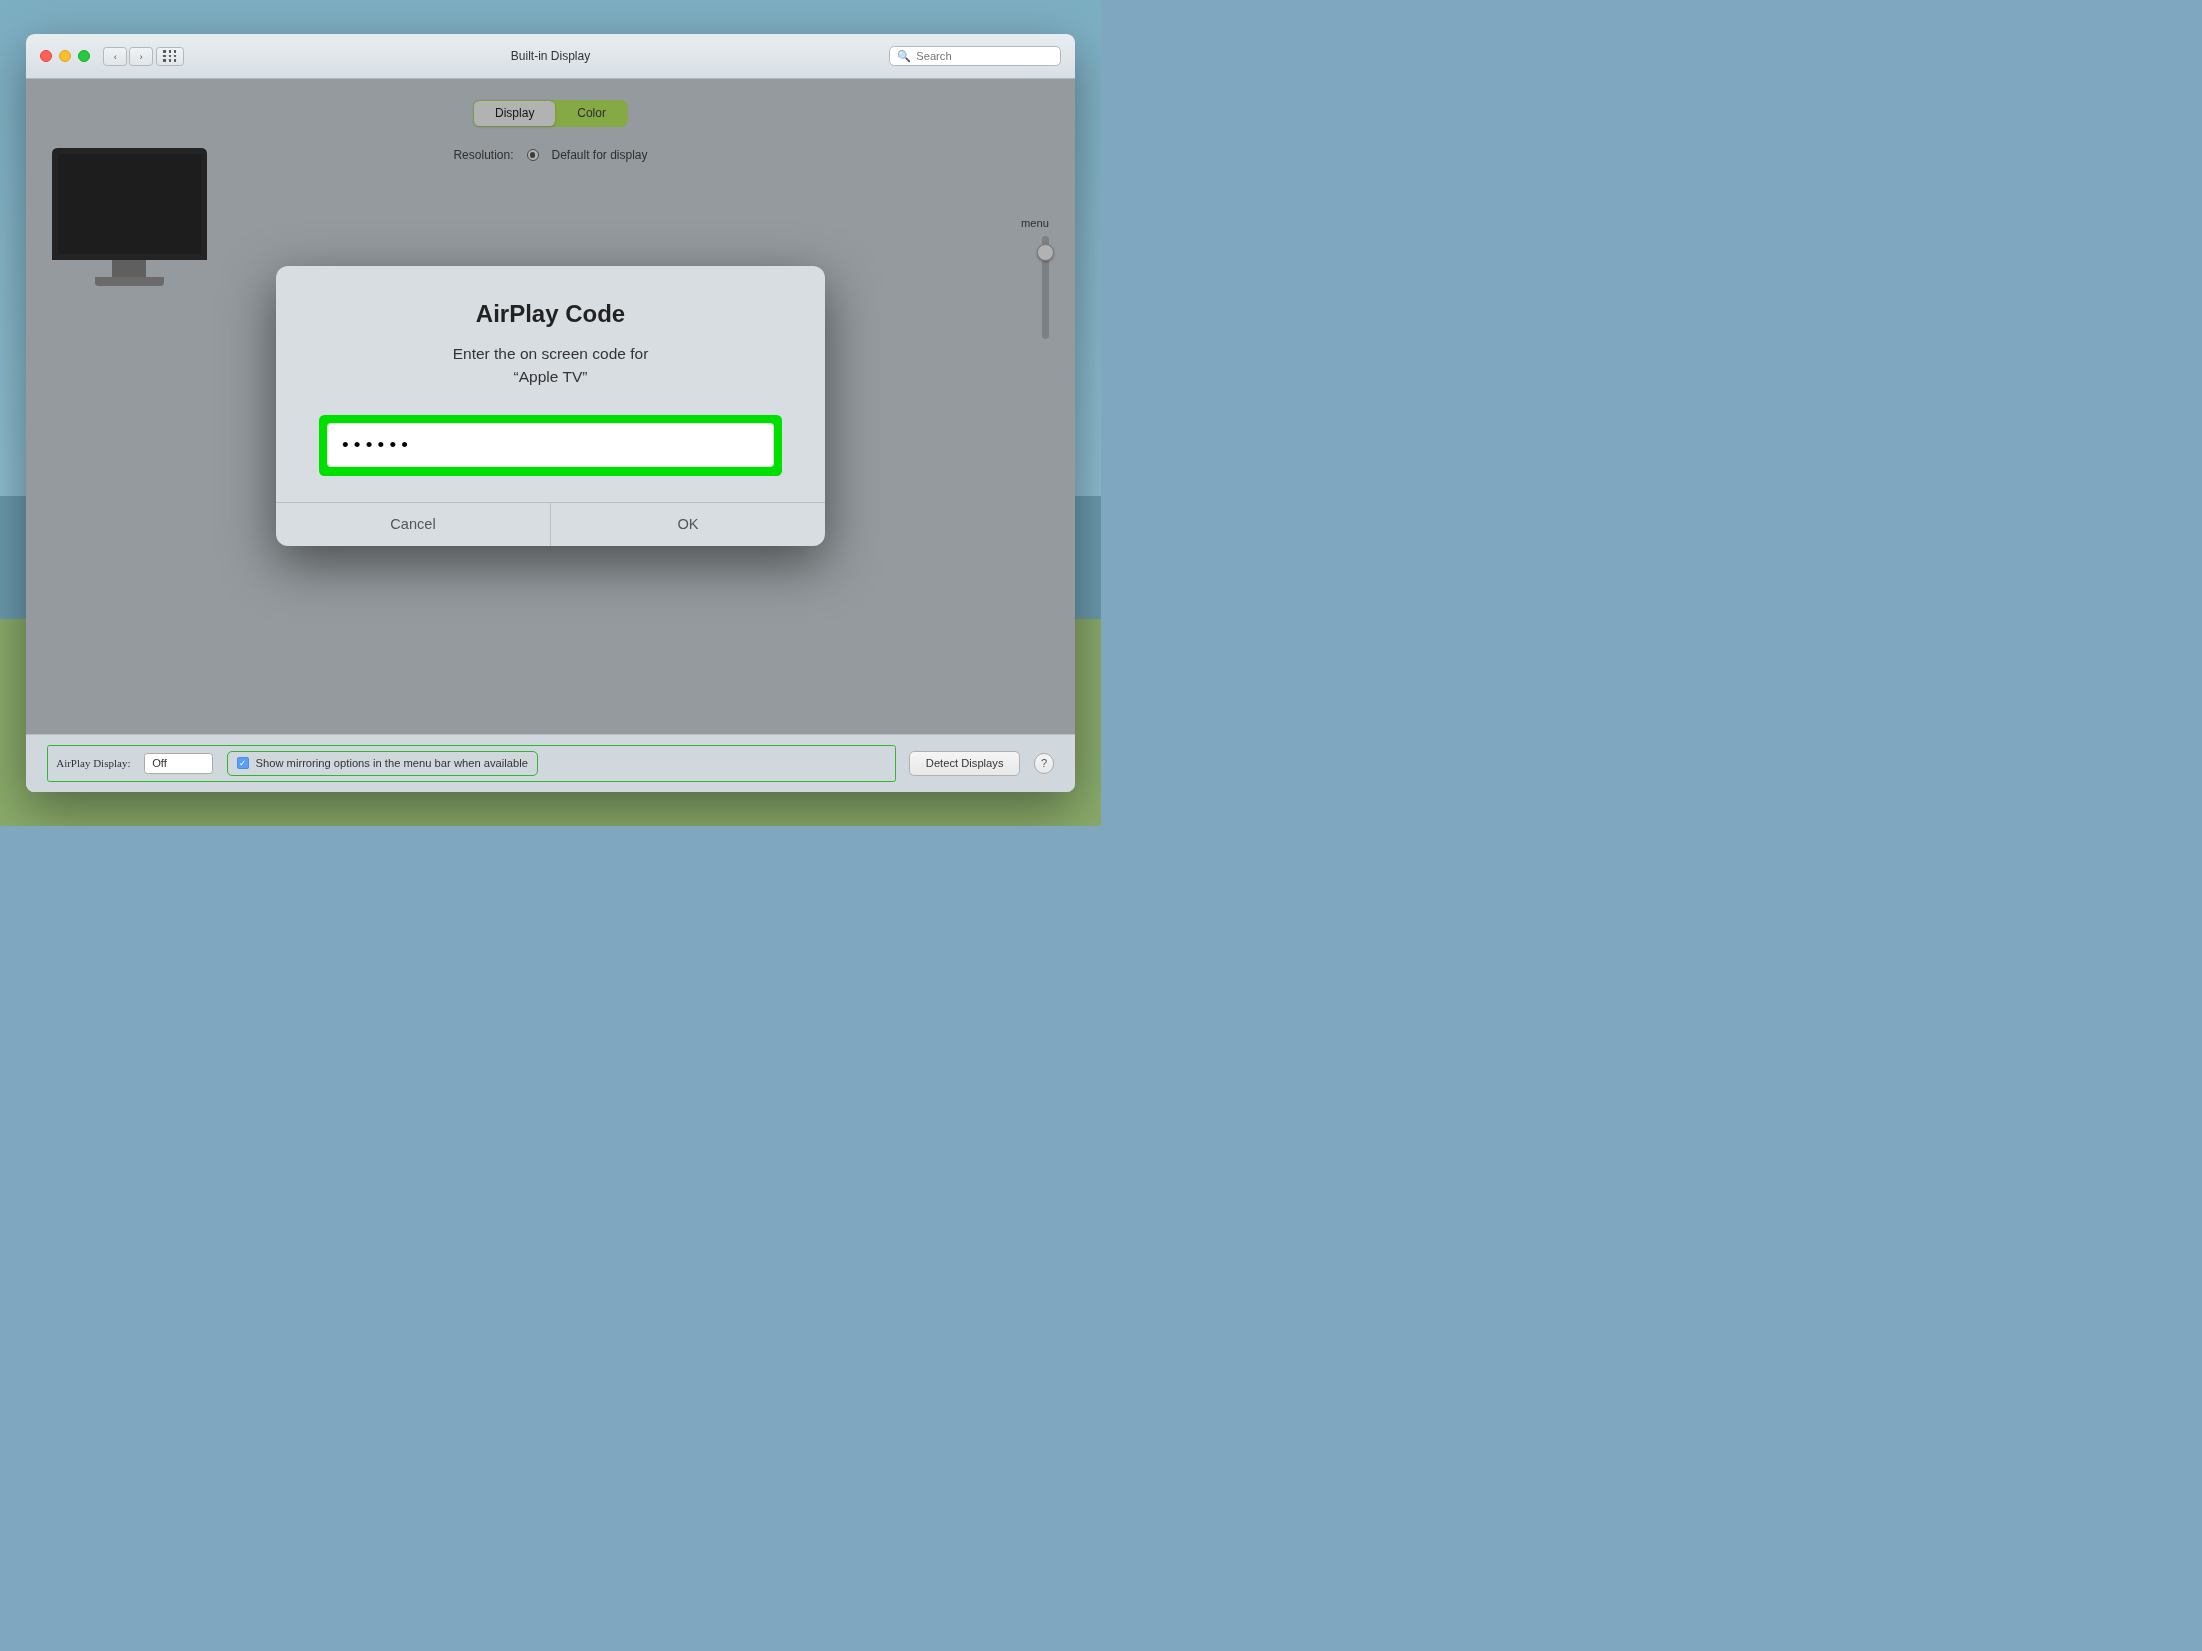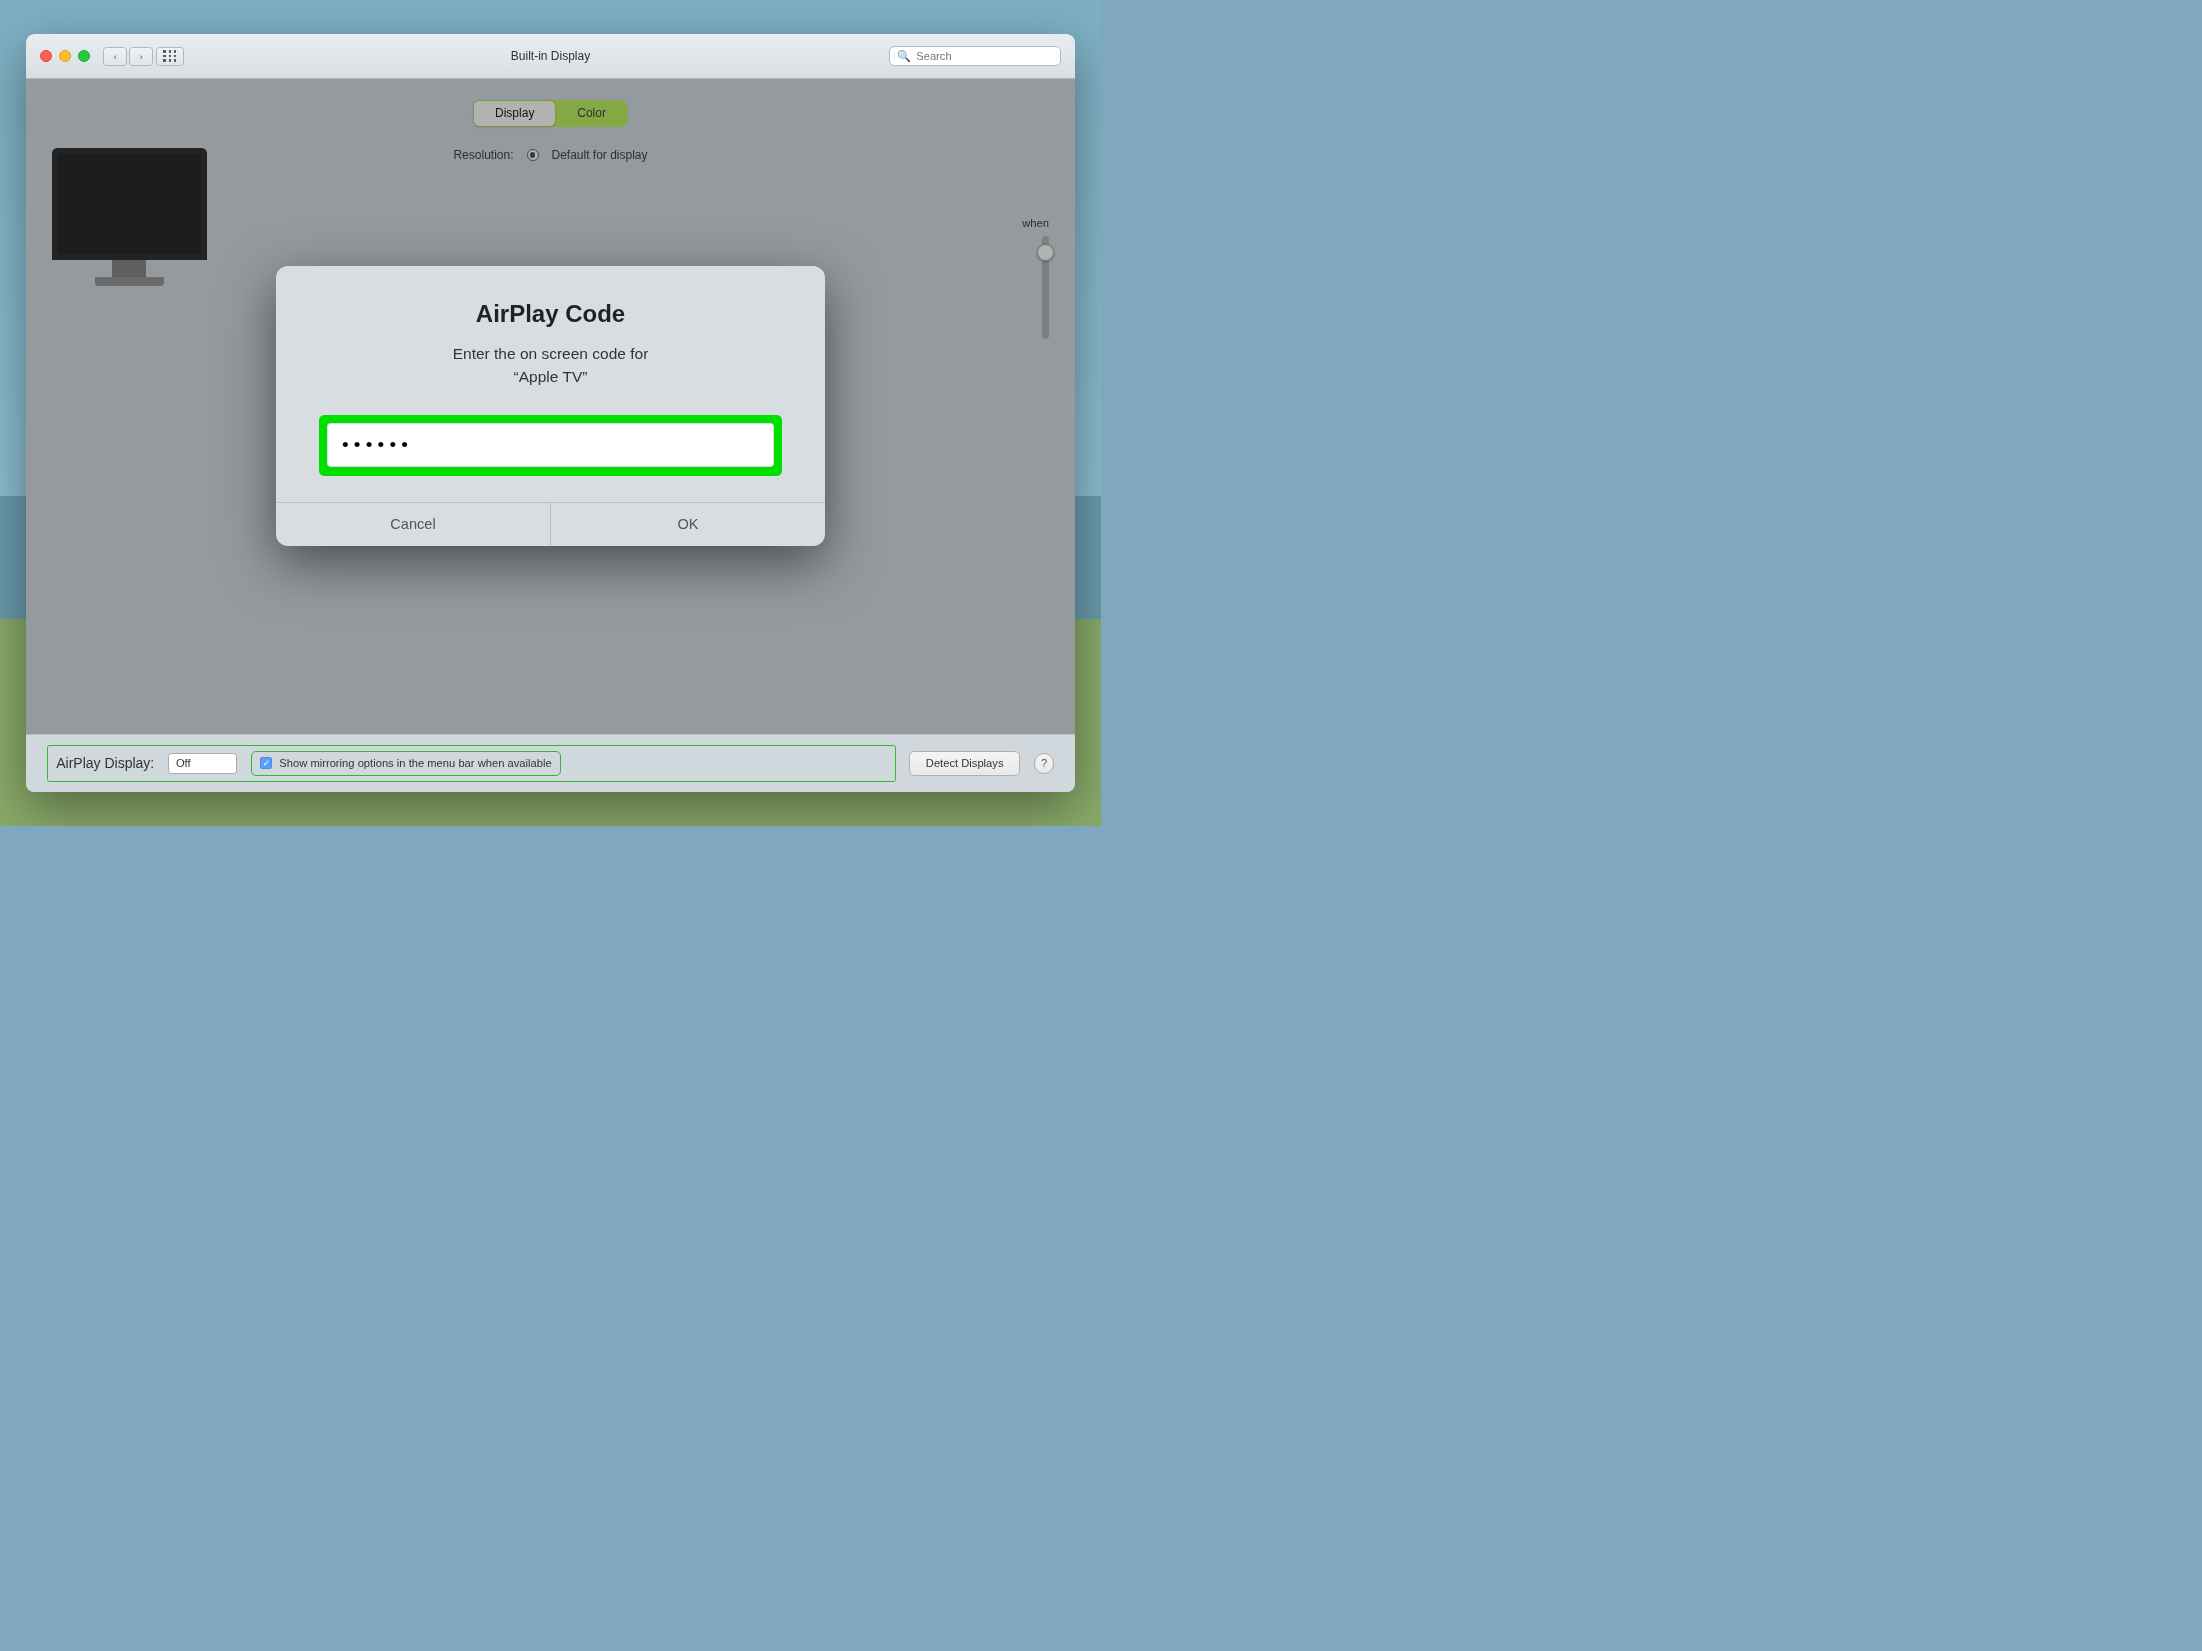--- a/index.html
+++ b/index.html
@@ -291,23 +291,24 @@
       background: #d0d8de;
       border-top: 0.9px solid #b8c0c6;
       padding: 10.3px 20.6px;
       display: flex;
       align-items: center;
       gap: 13.8px;
       flex-shrink: 0;
     }
 
     .airplay-label {
-      font-size: 14px;
+      font-size: 11px;
       color: #333;
       white-space: nowrap;
+      font-family: Liberation Serif, serif;
     }
 
     .dropdown {
       background: white;
       border: 0.9px solid #aaa;
       border-radius: 3.4px;
       padding: 3.4px 20.6px 3.4px 6.9px;
       font-size: 11.2px;
       color: #333;
       position: relative;
@@ -513,21 +514,21 @@
 
     <div class="display-content">
       <div class="resolution-row">
         <span>Resolution:</span>
         <div class="radio-circle selected"></div>
         <span>Default for display</span>
       </div>
     </div>
 
     <div class="brightness-area">
-      <span class="brightness-label">when</span>
+      <span class="brightness-label">menu</span>
       <div class="slider-track">
         <div class="slider-thumb"></div>
       </div>
     </div>
 
     <div class="modal-overlay">
       <div class="modal">
         <div class="modal-body">
           <div class="modal-title">AirPlay Code</div>
           <div class="modal-subtitle">Enter the on screen code for<br>“Apple TV”</div>

